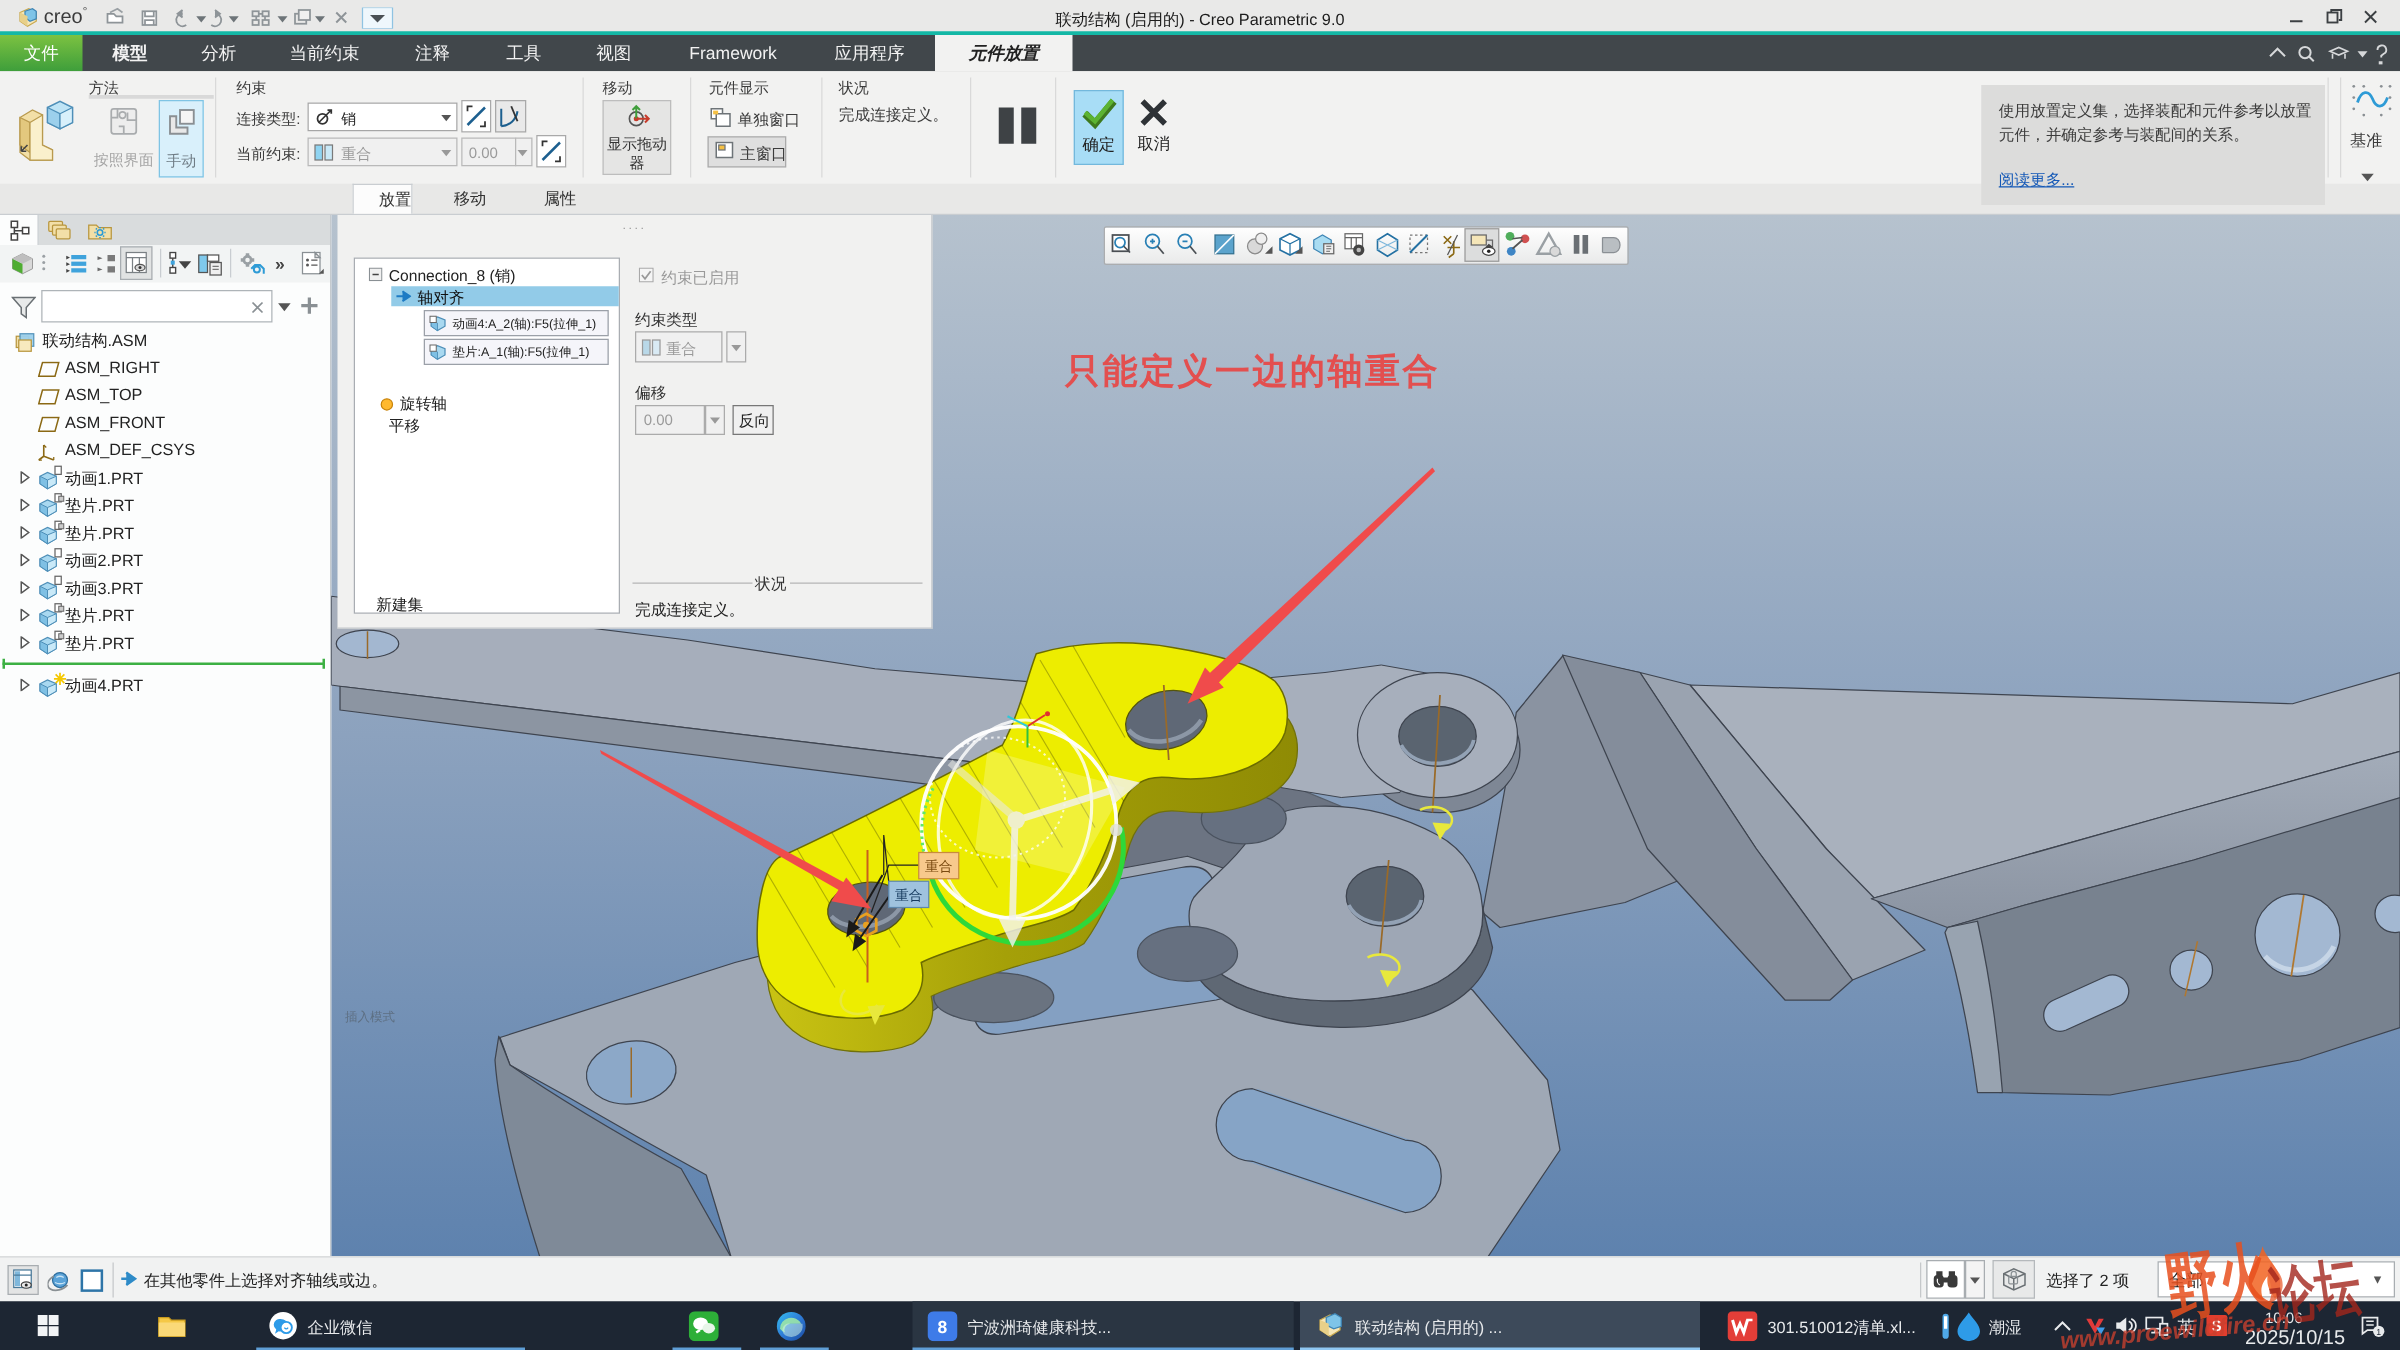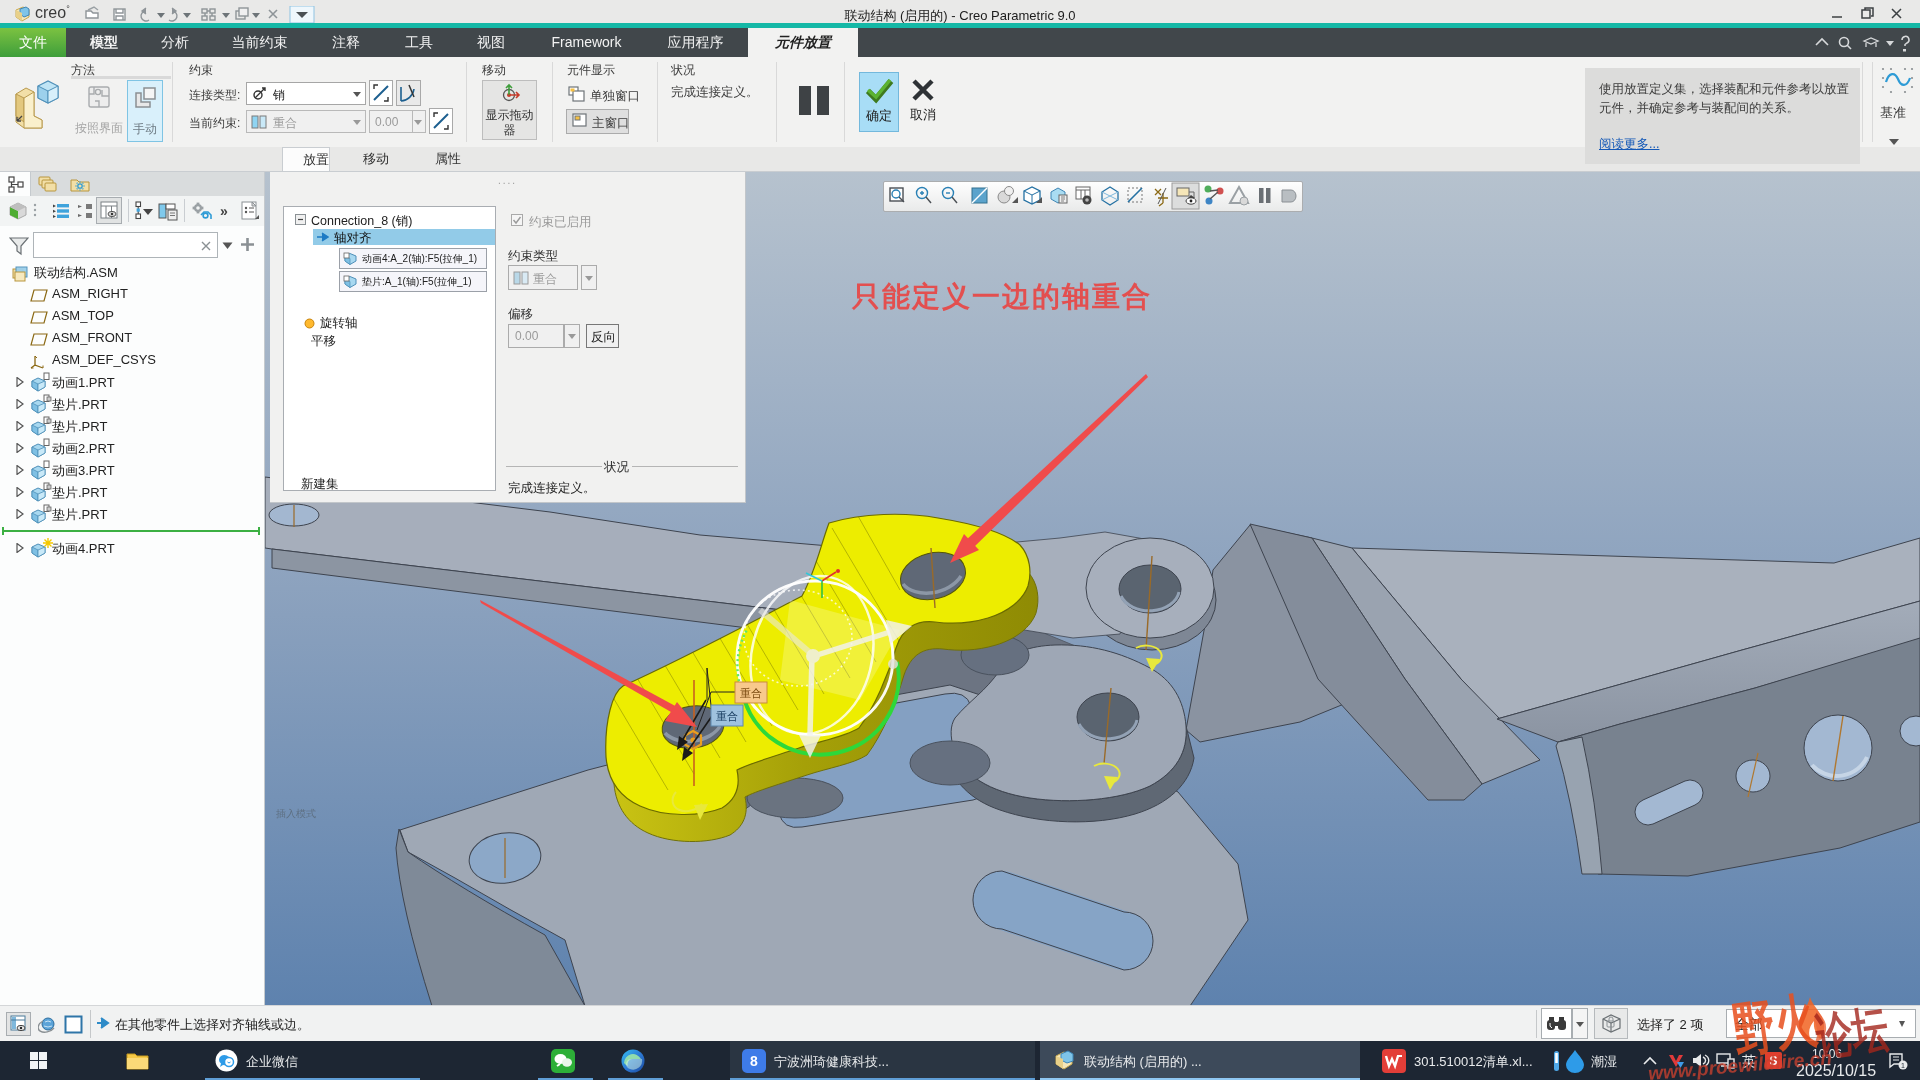--- a/index.html
+++ b/index.html
@@ -1,20 +1,20 @@
 <!DOCTYPE html>
 <html><head><meta charset="utf-8">
 <style>
 
 *{margin:0;padding:0;box-sizing:border-box;}
 html,body{width:1920px;height:1080px;overflow:hidden;font-family:"Liberation Sans",sans-serif;}
 body{position:relative;background:#F2F2F1;}
 .abs{position:absolute;}
 
-#titlebar{left:0;top:0;width:1920px;height:28px;background:#E9E9E8;border-bottom:5px solid #14b8a6;}
+#titlebar{left:0;top:0;width:1920px;height:28px;background:#E9E9E8;border-bottom:3px solid #14b8a6;}
 #title-text{left:0;right:0;top:7px;text-align:center;font-size:13px;color:#1c1c1c;}
 
 #tabbar{left:0;top:28px;width:1920px;height:29px;background:#41474B;}
 .rtab{top:28px;height:29px;line-height:29px;color:#F2F2F2;font-size:14px;text-align:center;}
 #tab-file{left:0;width:66px;background:linear-gradient(#7CC241,#3E9E3B);color:#fff;}
 #tab-active{left:748px;width:110px;background:#F2F2F1;color:#222;font-style:italic;font-weight:bold;}
 
 #ribbon{left:0;top:57px;width:1920px;height:90px;background:#F2F2F1;}
 .glabel{font-size:12px;color:#3c3c3c;}
 .gsep{width:1px;background:#D9D9D9;top:62px;height:80px;}

